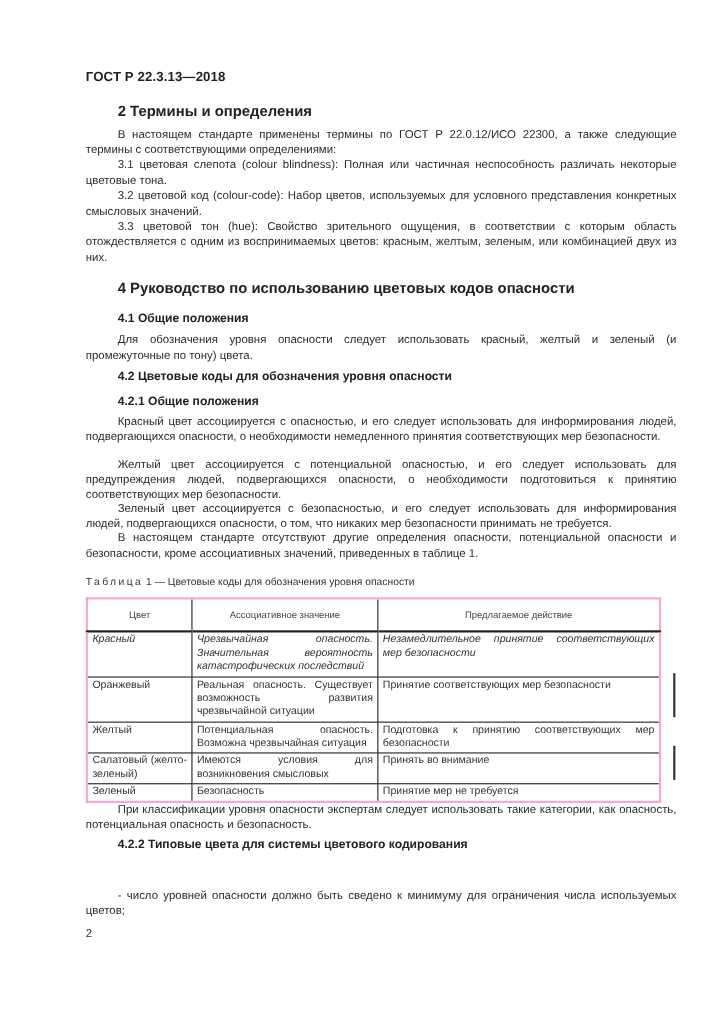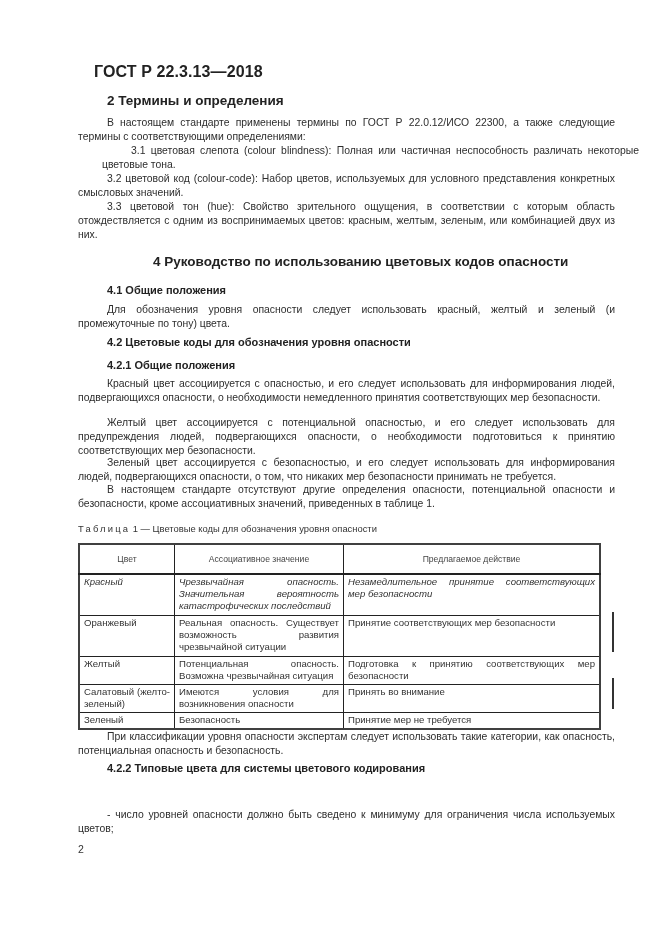--- a/index.html
+++ b/index.html
@@ -2,22 +2,22 @@
 <html><head>
   <meta charset="utf-8">
   <style>
     html, body { margin: 0; padding: 0; background: #ffffff; }
     body {
       width: 661px; height: 936px; position: relative; overflow: hidden;
       font-family: "Liberation Sans", sans-serif; color: #2a2a2a;
     }
     .page { position: absolute; left: 0; top: 0; width: 661px; height: 936px; }
     .running-head {
-      position: absolute; left: 94px; top: 63px;
-      font-size: 16px; font-weight: bold; letter-spacing: 0.1px; color: #222; text-align: center;
+      position: absolute; left: 78px; top: 63px;
+      font-size: 12px; font-weight: bold; letter-spacing: 0.1px; color: #222; text-align: center;
     }
     .h1 {
       position: absolute; left: 107px;
       font-size: 13.5px; font-weight: bold; color: #222;
     }
     .h2 {
       position: absolute; left: 107px;
       font-size: 11px; font-weight: bold; color: #222;
     }
     .para {
@@ -26,21 +26,21 @@
       text-indent: 29px; color: #2d2d2d;
     }
     .table-caption {
       position: absolute; left: 78px; top: 523px;
       font-size: 9.4px; color: #333;
     }
     .table-caption .spaced { letter-spacing: 2.2px; }
     table.codes {
       position: absolute; left: 78px; top: 543px; width: 523px;
       border-collapse: collapse; font-size: 9.6px; color: #333;
-      border: 2px solid #404040;
+      border: 2px solid #f9a8d4;
     }
     table.codes th {
       font-weight: normal; font-size: 8.6px; color: #444;
       height: 28px; border: 1px solid #222; border-bottom: 2px solid #222;
       text-align: center; vertical-align: middle; padding: 0 4px;
     }
     table.codes td {
       border: 1px solid #222; vertical-align: top;
       padding: 1px 4px 2px 4px; line-height: 12px; text-align: justify;
     }
@@ -56,25 +56,25 @@
 </head>
 <body>
 
 <div class="page">
 
   <div class="running-head">ГОСТ Р  22.3.13—2018</div>
 
   <div class="h1" style="top:93px;">2  Термины и определения</div>
 
   <div class="para" style="top:116px;">В  настоящем стандарте применены термины по ГОСТ Р 22.0.12/ИСО 22300, а также следующие термины с соответствующими определениями:</div>
-  <div class="para" style="top:144px;margin-left:24px;">3.1  цветовая слепота (colour blindness): Полная или частичная неспособность различать некоторые цветовые тона.</div>
+  <div class="para" style="top:144px;">3.1  цветовая слепота (colour blindness): Полная или частичная неспособность различать некоторые цветовые тона.</div>
   <div class="para" style="top:172px;">3.2  цветовой код (colour-code): Набор цветов, используемых для условного представления конкретных смысловых значений.</div>
   <div class="para" style="top:200px;">3.3 цветовой тон (hue): Свойство зрительного ощущения, в соответствии с которым область отождествляется с одним из воспринимаемых цветов: красным, желтым, зеленым, или комбинацией двух из них.</div>
 
-  <div class="h1" style="top:254px;margin-left:46px;">4 Руководство по использованию цветовых кодов опасности</div>
+  <div class="h1" style="top:254px;">4 Руководство по использованию цветовых кодов опасности</div>
 
   <div class="h2" style="top:284px;">4.1 Общие положения</div>
   <div class="para" style="top:303px;">Для обозначения уровня опасности следует использовать красный, желтый и зеленый (и промежуточные по тону) цвета.</div>
 
   <div class="h2" style="top:336px;">4.2 Цветовые коды для обозначения уровня опасности</div>
 
   <div class="h2" style="top:359px;">4.2.1 Общие положения</div>
   <div class="para" style="top:377px;">Красный цвет ассоциируется с опасностью, и его следует использовать для информирования людей, подвергающихся опасности, о необходимости немедленного принятия соответствующих мер безопасности.</div>
   <div class="para" style="top:416px;">Желтый цвет ассоциируется с потенциальной опасностью, и его следует использовать для предупреждения людей, подвергающихся опасности, о необходимости подготовиться к принятию соответствующих мер безопасности.</div>
   <div class="para" style="top:456px;">Зеленый цвет ассоциируется с безопасностью, и его следует использовать для информирования людей, подвергающихся опасности, о том, что никаких мер безопасности принимать не требуется.</div>
@@ -103,21 +103,21 @@
         <td>Реальная опасность. Существует возможность развития чрезвычайной ситуации</td>
         <td>Принятие соответствующих мер безопасности</td>
       </tr>
       <tr style="height:28px;">
         <td>Желтый</td>
         <td>Потенциальная опасность. Возможна чрезвычайная ситуация</td>
         <td>Подготовка к принятию соответствующих мер безопасности</td>
       </tr>
       <tr style="height:28px;">
         <td>Салатовый (желто-зеленый)</td>
-        <td>Имеются условия для возникновения опасности</td>
+        <td>Имеются условия для возникновения смысловых</td>
         <td>Принять во внимание</td>
       </tr>
       <tr style="height:16px;">
         <td>Зеленый</td>
         <td>Безопасность</td>
         <td>Принятие мер не требуется</td>
       </tr>
     </tbody>
   </table>
 

